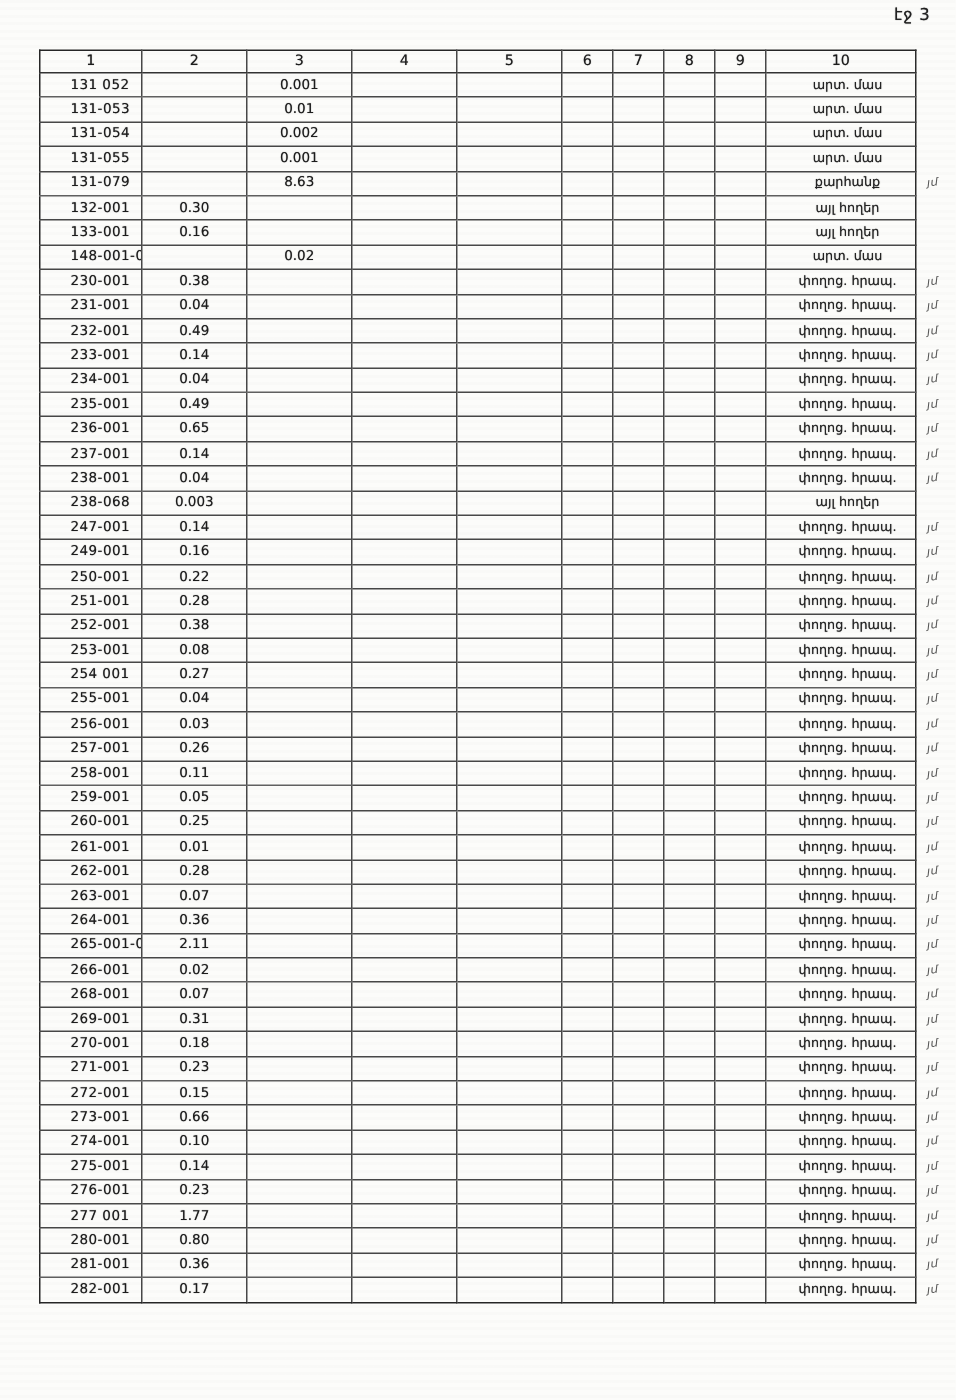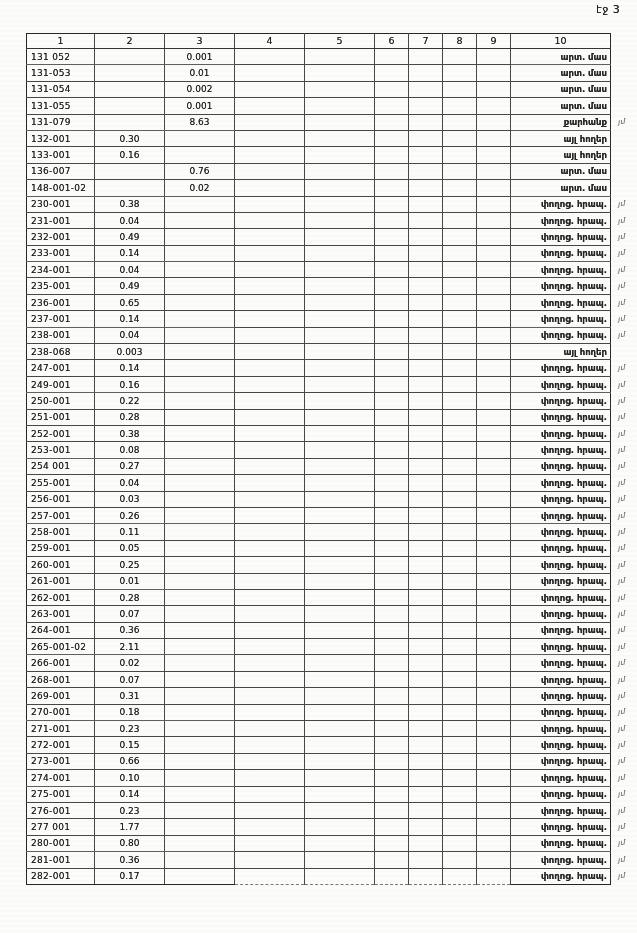--- a/index.html
+++ b/index.html
@@ -36,23 +36,23 @@
     font-size:9px;line-height:10px;
     text-shadow:0 0 .6px rgba(45,45,45,.75);
     overflow:hidden;white-space:nowrap;
   }
   th{
     font-weight:400;font-size:9.5px;text-align:center;
     border-top:1.7px solid #262626;
     border-bottom:1.4px solid #333;
     height:14px;
   }
-  td.code{text-align:left;padding-left:4px;letter-spacing:.3px;}
+  td.code{text-align:left;padding-left:20px;letter-spacing:.3px;}
   td.val{text-align:center;}
-  td.use{text-align:right;font-size:8.5px;padding-left:12px;color:#232323;font-weight:bold;}
+  td.use{text-align:center;font-size:8.5px;padding-left:12px;color:#232323;}
   td.mid{border-bottom-style:dotted;border-bottom-color:#8b8b8b;}
   tbody tr:nth-child(3n) td.mid{border-bottom-style:dashed;border-bottom-color:#7a7a7a;}
   tbody tr:nth-child(4n+1) td{border-bottom-color:#5f5f5f;}
   td.first{border-left:1.7px solid #262626;}
   th.first{border-left:1.7px solid #262626;}
   td.last10{border-right:1.6px solid #2a2a2a;}
   th.last10{border-right:1.6px solid #2a2a2a;margin-left:38px;}
   tbody tr:last-child td{border-bottom:1.7px solid #262626;}
   tbody tr:last-child td.mk{border-bottom:none;}
   th.mk,td.mk{
@@ -184,33 +184,20 @@
           <td class="mid"></td>
           <td class="mid"></td>
           <td class="mid"></td>
           <td class="mid"></td>
           <td class="mid"></td>
           <td class="mid"></td>
           <td class="use last10">այլ հողեր</td>
           <td class="mk"></td>
         </tr>
         <tr>
-          <td class="code first">136-007</td>
-          <td class="val"></td>
-          <td class="val">0.76</td>
-          <td class="mid"></td>
-          <td class="mid"></td>
-          <td class="mid"></td>
-          <td class="mid"></td>
-          <td class="mid"></td>
-          <td class="mid"></td>
-          <td class="use last10">արտ. մաս</td>
-          <td class="mk"></td>
-        </tr>
-        <tr>
           <td class="code first">148-001-02</td>
           <td class="val"></td>
           <td class="val">0.02</td>
           <td class="mid"></td>
           <td class="mid"></td>
           <td class="mid"></td>
           <td class="mid"></td>
           <td class="mid"></td>
           <td class="mid"></td>
           <td class="use last10">արտ. մաս</td>

